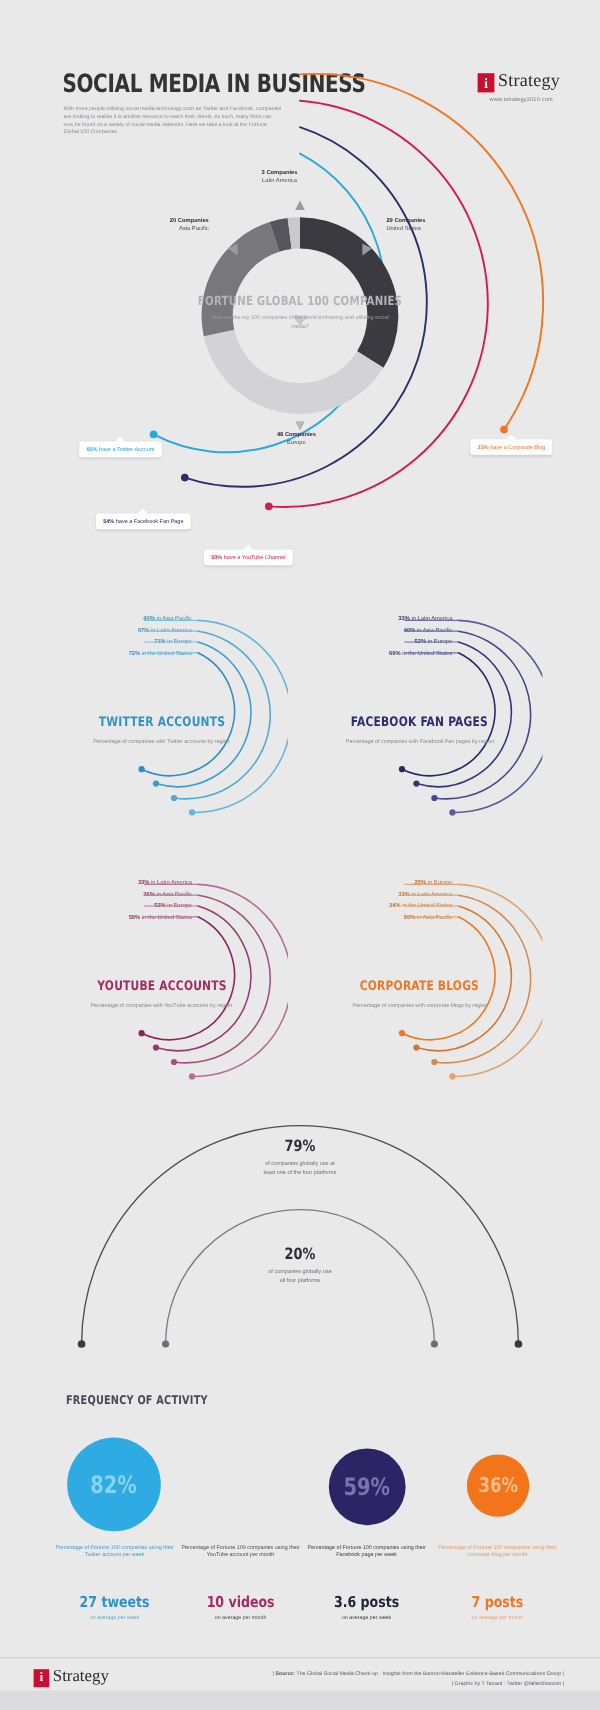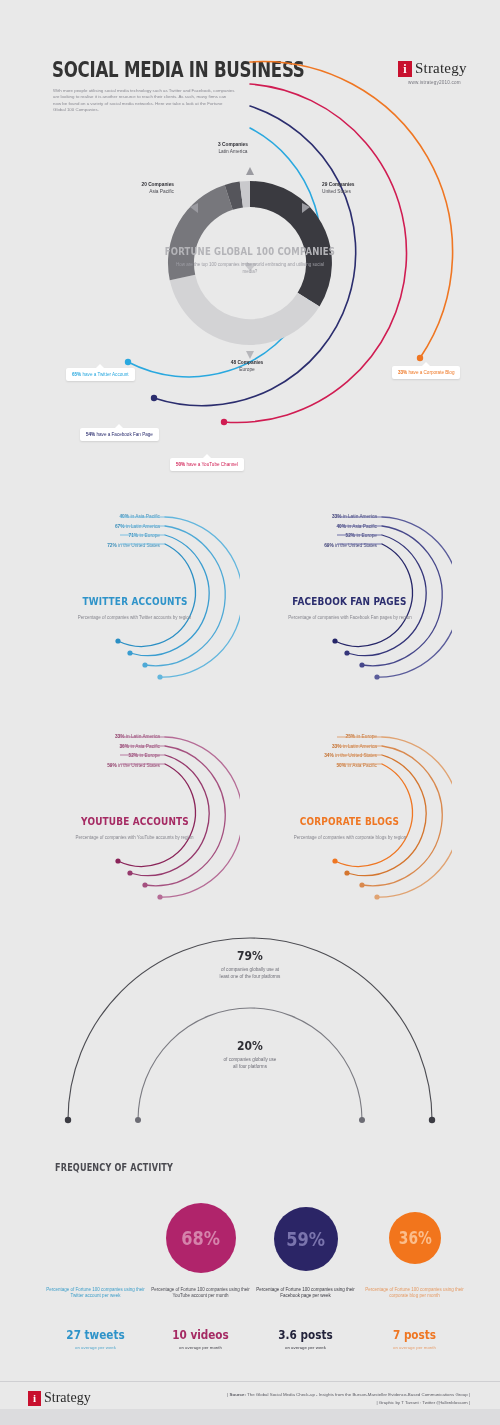--- a/index.html
+++ b/index.html
@@ -353,30 +353,30 @@
     <span>least one of the four platforms</span>
   </div>
   <div class="abs big-pct" style="left:190px;top:1038px;width:120px;">20%</div>
   <div class="abs big-sub" style="left:180px;top:1057px;width:140px;">
     <span>of companies globally use</span><br>
     <span>all four platforms</span>
   </div>
 
   <div class="abs" id="freq-title">FREQUENCY OF ACTIVITY</div>
 
+  <div class="abs freq-circle" style="left:56px;top:1198px;width:78px;height:78px;background:#2eabe2;color:#87d3f0;">
+    <span class="freq-pct">82%</span>
+  </div>
   <div class="abs freq-desc" style="left:43px;top:1287px;color:#3d9ec9;">
     <span>Percentage of Fortune 100 companies</span>
     <span>using their Twitter account per week</span>
   </div>
   <div class="abs freq-metric" style="left:43px;top:1327px;color:#2e93c9;">27 tweets</div>
   <div class="abs freq-metric-sub" style="left:43px;top:1345px;color:#56a9cd;">on average per week</div>
 
-  <div class="abs freq-circle" style="left:166px;top:1203px;width:70px;height:70px;background:#b0246b;color:#d583ab;">
-    <span class="freq-pct">68%</span>
-  </div>
   <div class="abs freq-desc" style="left:148px;top:1287px;color:#4a4a52;">
     <span>Percentage of Fortune 100 companies</span>
     <span>using their YouTube account per month</span>
   </div>
   <div class="abs freq-metric" style="left:148px;top:1327px;color:#a52a63;">10 videos</div>
   <div class="abs freq-metric-sub" style="left:148px;top:1345px;color:#4a4a52;">on average per month</div>
 
   <div class="abs freq-circle" style="left:274px;top:1207px;width:64px;height:64px;background:#2b2566;color:#7a74ad;">
     <span class="freq-pct">59%</span>
   </div>

